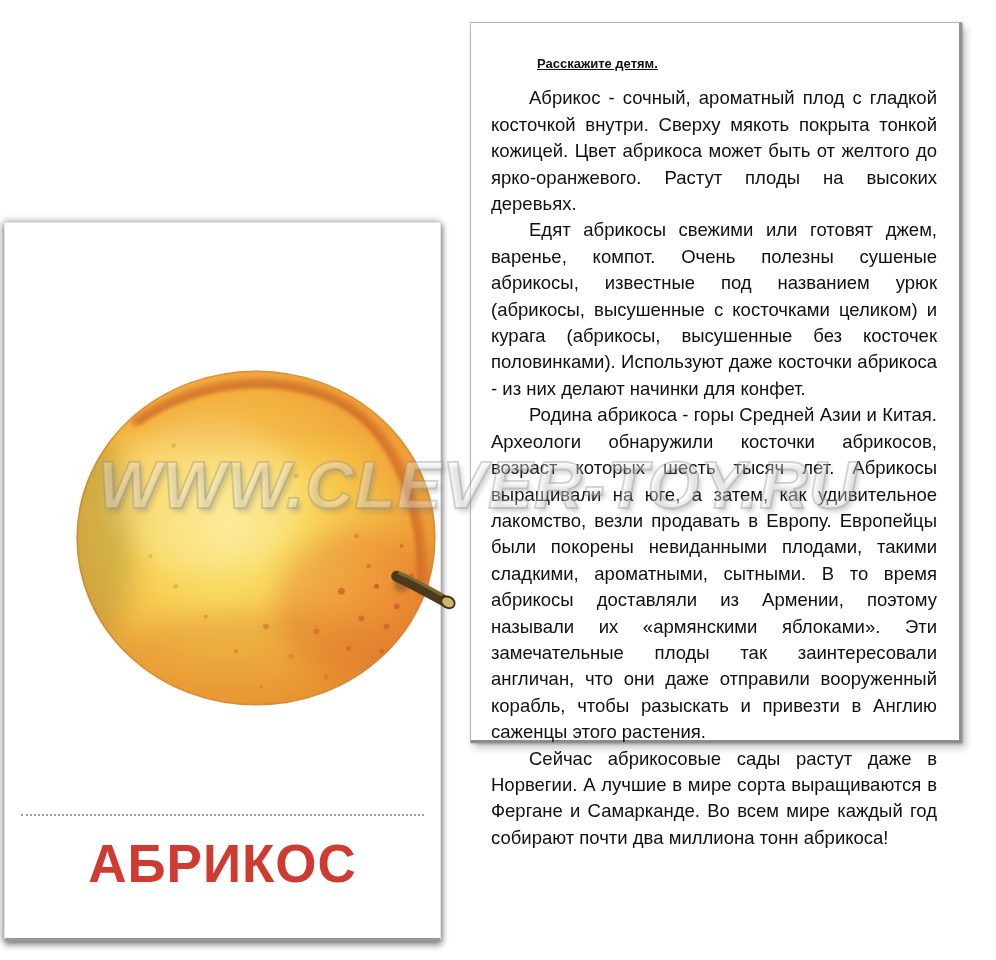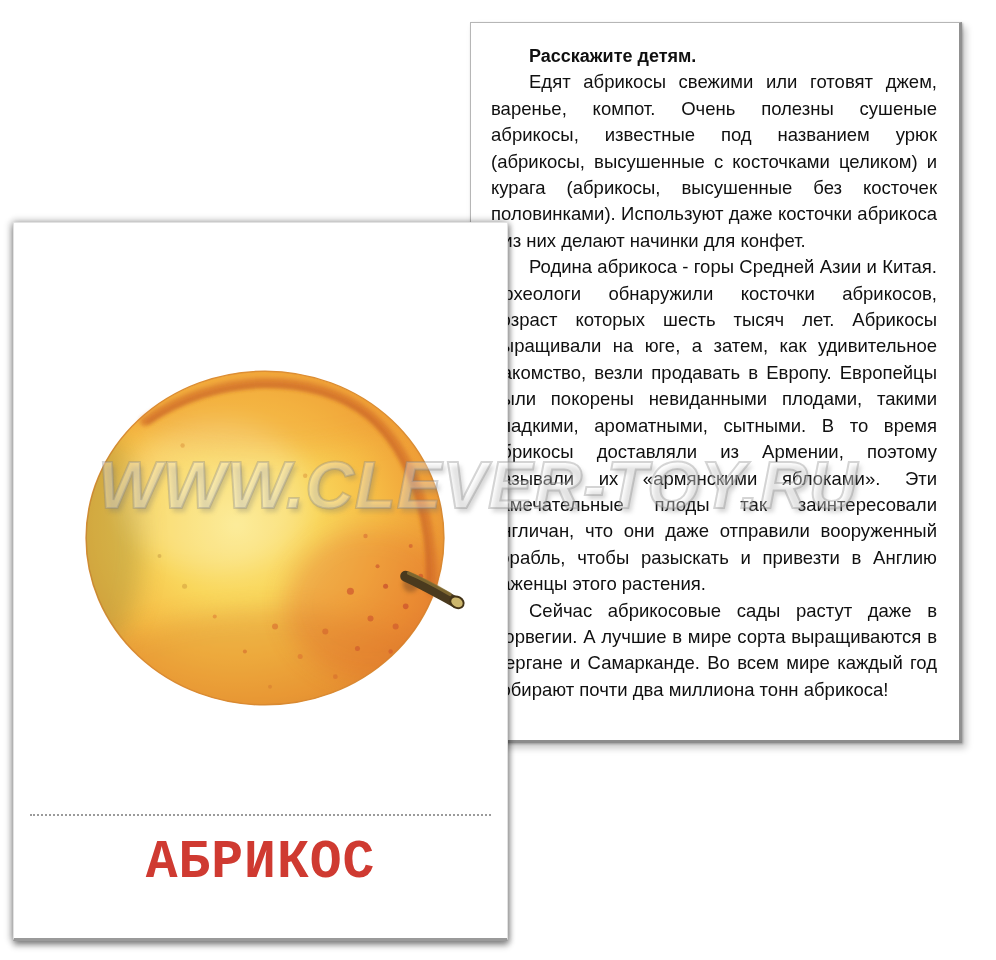--- a/index.html
+++ b/index.html
@@ -15,38 +15,37 @@
     left:470px;top:22px;width:492px;height:721px;
     border:1px solid #b6b6b6;
     border-right:3px solid #909090;
     border-bottom:3px solid #8c8c8c;
     box-shadow:4px 5px 7px rgba(0,0,0,0.22), 1px 1px 2px rgba(0,0,0,0.25);
     padding:20px 22px 0 20px;
     z-index:1;
   }
   .back-text{color:#101010;font-size:18.5px;line-height:26.4px;}
   .back-text .heading{
-    font-weight:bold;font-size:18px;margin:0;line-height:26.4px;
+    font-weight:bold;font-size:13px;margin:8px;line-height:26.4px;text-decoration:underline;
   }
   .back-text p{
     margin:0;text-indent:38px;text-align:justify;
   }
 
   
   .front-card{
-    left:13px;top:222px;width:495px;height:719px;
+    left:4px;top:222px;width:437px;height:719px;
     border:1px solid #e2e2e2;
     border-bottom:3px solid #9a9a9a;
     box-shadow:
       0 5px 6px rgba(0,0,0,0.30),
       3px 2px 5px rgba(0,0,0,0.22),
       -4px 0 6px rgba(0,0,0,0.14),
       0 -3px 6px rgba(0,0,0,0.14);
     z-index:2;
-    font-family:Liberation Mono, monospace;
   }
   .apricot-svg{position:absolute;left:50px;top:132px;width:402px;height:362px;}
   .dotted-line{
     position:absolute;left:16px;right:16px;top:591px;height:0;
     border-top:2px dotted #9b9b9b;
   }
   .front-title{
     position:absolute;left:0;right:0;top:610px;
     text-align:center;
     font-size:53px;font-weight:bold;letter-spacing:1px;
@@ -63,20 +62,21 @@
     pointer-events:none;
     font-style:italic;
   }
 </style>
 </head>
 <body>
 
 <div class="card back-card">
   <div class="back-text">
     <p class="heading">Расскажите детям.</p>
+    <p>Абрикос - сочный, ароматный плод с гладкой косточкой внутри. Сверху мякоть покрыта тонкой кожицей. Цвет абрикоса может быть от желтого до ярко-оранжевого. Растут плоды на высоких деревьях.</p>
     <p>Едят абрикосы свежими или готовят джем, варенье, компот. Очень полезны сушеные абрикосы, известные под названием урюк (абрикосы, высушенные с косточками целиком) и курага (абрикосы, высушенные без косточек половинками). Используют даже косточки абрикоса - из них делают начинки для конфет.</p>
     <p>Родина абрикоса - горы Средней Азии и Китая. Археологи обнаружили косточки абрикосов, возраст которых шесть тысяч лет. Абрикосы выращивали на юге, а затем, как удивительное лакомство, везли продавать в Европу. Европейцы были покорены невиданными плодами, такими сладкими, ароматными, сытными. В то время абрикосы доставляли из Армении, поэтому называли их «армянскими яблоками». Эти замечательные плоды так заинтересовали англичан, что они даже отправили вооруженный корабль, чтобы разыскать и привезти в Англию саженцы этого растения.</p>
     <p>Сейчас абрикосовые сады растут даже в Норвегии. А лучшие в мире сорта выращиваются в Фергане и Самарканде. Во всем мире каждый год собирают почти два миллиона тонн абрикоса!</p>
   </div>
 </div>
 
 <div class="card front-card">
 
   <svg class="apricot-svg" viewBox="0 0 400 360" xmlns="http://www.w3.org/2000/svg">
     <defs>

